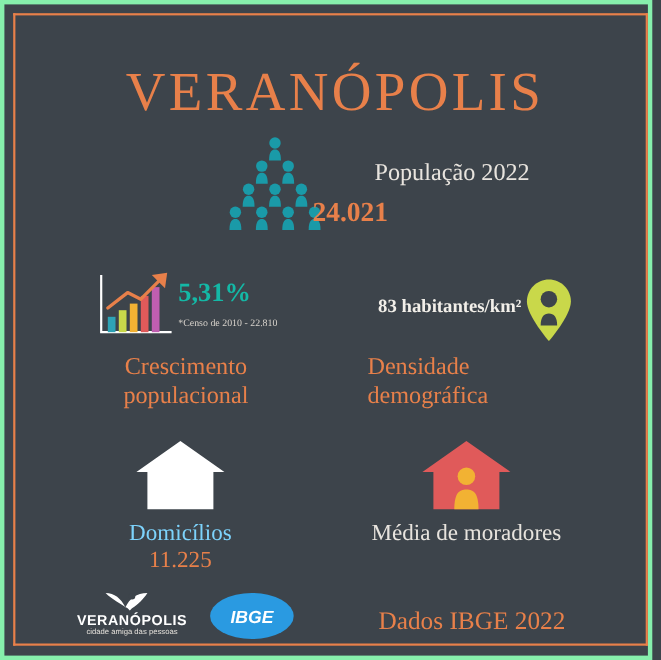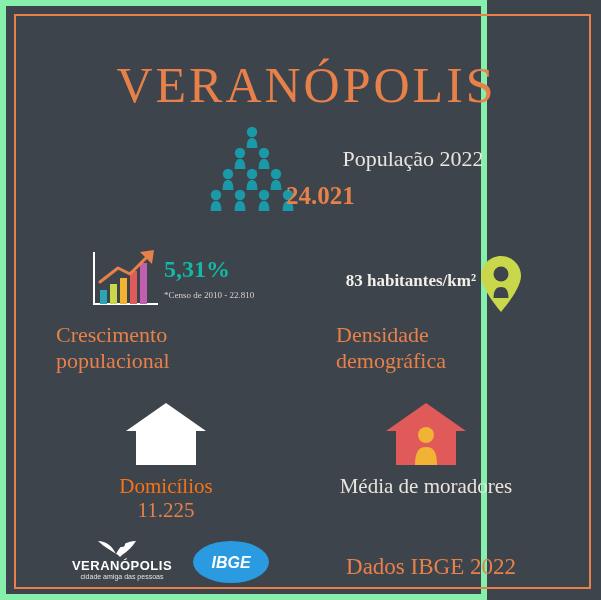--- a/index.html
+++ b/index.html
@@ -8,24 +8,24 @@
     background: #3d444b;
   }
   body {
     width: 601px;
     height: 600px;
     overflow: hidden;
     font-family: "Liberation Serif", serif;
   }
   #infographic {
     position: relative;
-    width: 487px;
+    width: 593px;
     height: 600px;
     background: #3d444b;
-    border: 6px solid #86efac;
+    border: 4px solid #86efac;
     box-sizing: border-box;
   }
   .frame-line {
     position: absolute;
     background: #e8804a;
   }
   .frame-top    { left: 8px;  top: 8px;    width: 577px; height: 2px; }
   .frame-bottom { left: 8px;  top: 581px;  width: 577px; height: 2px; }
   .frame-left   { left: 8px;  top: 8px;    width: 2px;   height: 575px; }
   .frame-right  { left: 583px;top: 8px;    width: 2px;   height: 575px; }
@@ -95,21 +95,21 @@
     width: 140px;
     color: #d8d3cc;
     font-size: 9px;
     font-family: "Liberation Serif", serif;
   }
   .growth-label {
     position: absolute;
     left: 50px;
     top: 316px;
     width: 230px;
-    text-align: left;
+    text-align: center;
     color: #e8804a;
     font-size: 22px;
     line-height: 26px;
   }
 
   
   .density-value {
     position: absolute;
     left: 300px;
     top: 265px;
@@ -144,21 +144,21 @@
     top: 395px;
     width: 84px;
     height: 66px;
   }
   .house-label {
     position: absolute;
     left: 40px;
     top: 468px;
     width: 240px;
     text-align: center;
-    color: #f97316;
+    color: #7dd3fc;
     font-size: 21px;
   }
   .house-value {
     position: absolute;
     left: 40px;
     top: 492px;
     width: 240px;
     text-align: center;
     color: #e8804a;
     font-size: 21px;

